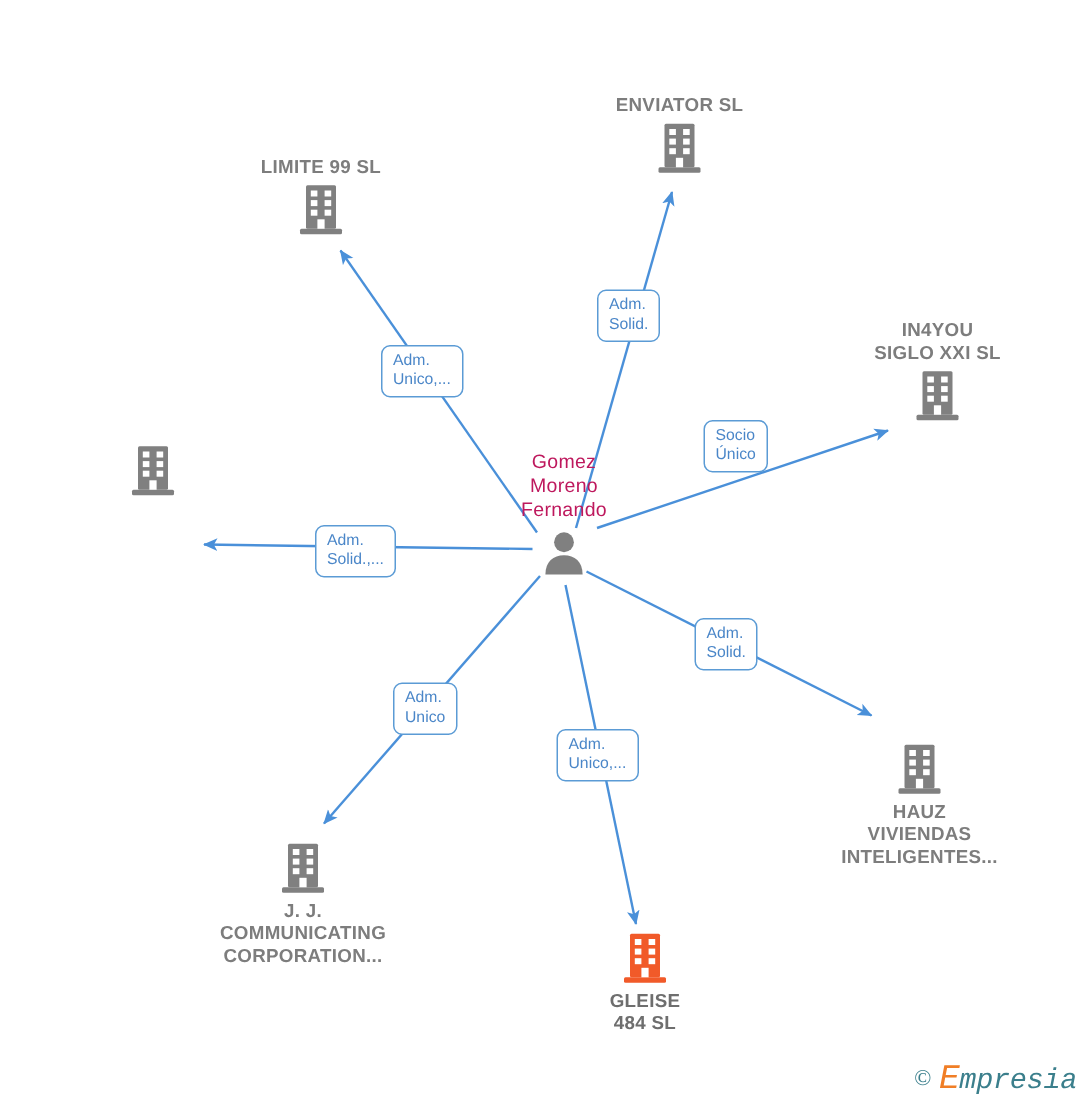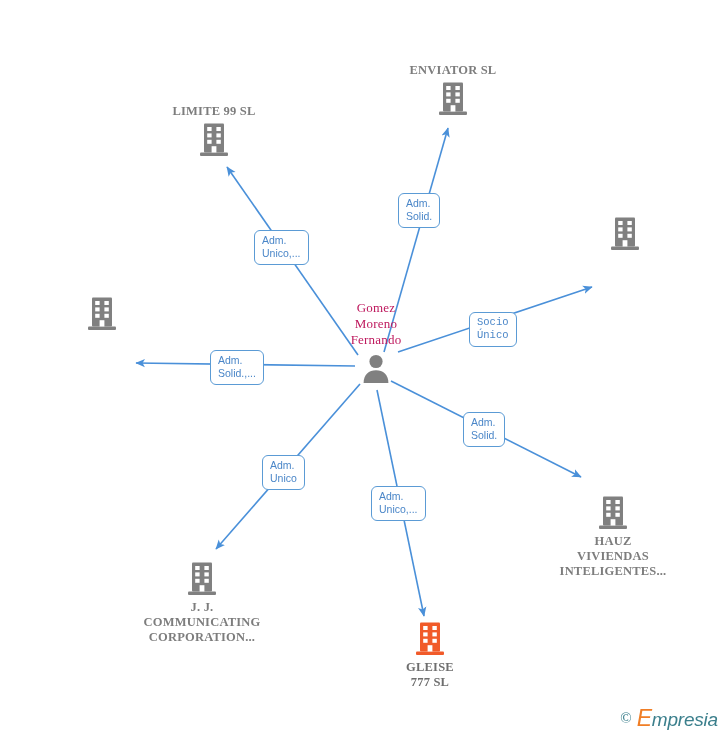--- a/index.html
+++ b/index.html
@@ -39,21 +39,20 @@
     flex-direction: column;
     align-items: center;
     justify-content: flex-start;
   }
   .node-label {
     font-size: 12.5px;
     line-height: 15px;
     color: #808080;
     letter-spacing: 0.2px;
     white-space: pre-line;
-    font-family: Liberation Serif, serif;
   }
   .node-label.company {
     font-weight: bold;
     color: #7d7d7d;
   }
   .node-label.person {
     font-weight: normal;
     color: #be185d;
     font-size: 13px;
     line-height: 16px;
@@ -92,21 +91,21 @@
     align-items: center;
     gap: 5px;
     user-select: none;
   }
   #watermark .copy {
     color: #3b7f8c;
     font-size: 15px;
     font-family: "Liberation Serif", serif;
   }
   #watermark .brand {
-    font-family: Liberation Sans, sans-serif;
+    font-family: Liberation Mono, monospace;
     font-style: italic;
     font-size: 19px;
     color: #3b7f8c;
     letter-spacing: -0.2px;
   }
   #watermark .brand .e {
     color: #f07e26;
     font-size: 23px;
   }
 </style>
@@ -177,20 +176,22 @@
         <rect x="8.2" y="11.4" width="4.4" height="4" fill="#ffffff"></rect>
         <rect x="17.4" y="11.4" width="4.4" height="4" fill="#ffffff"></rect>
         <rect x="8.2" y="17.8" width="4.4" height="4" fill="#ffffff"></rect>
         <rect x="17.4" y="17.8" width="4.4" height="4" fill="#ffffff"></rect>
         <rect x="12.6" y="24.2" width="4.8" height="6.3" fill="#ffffff"></rect>
       </svg>
     </span>
   </div>
 
   <div class="node" style="left:625px; top:213px;">
+    <div class="node-label company">IN4YOU
+SIGLO XXI  SL</div>
     <span class="icon-wrap gap-top">
       <svg width="30" height="36" viewBox="0 0 30 36" xmlns="http://www.w3.org/2000/svg">
         <rect x="5" y="1.5" width="20" height="29" rx="1" fill="#808080"></rect>
         <rect x="1" y="30.5" width="28" height="3.6" rx="1" fill="#808080"></rect>
         <rect x="8.2" y="5" width="4.4" height="4" fill="#ffffff"></rect>
         <rect x="17.4" y="5" width="4.4" height="4" fill="#ffffff"></rect>
         <rect x="8.2" y="11.4" width="4.4" height="4" fill="#ffffff"></rect>
         <rect x="17.4" y="11.4" width="4.4" height="4" fill="#ffffff"></rect>
         <rect x="8.2" y="17.8" width="4.4" height="4" fill="#ffffff"></rect>
         <rect x="17.4" y="17.8" width="4.4" height="4" fill="#ffffff"></rect>
@@ -261,30 +262,30 @@
         <rect x="8.2" y="5" width="4.4" height="4" fill="#ffffff"></rect>
         <rect x="17.4" y="5" width="4.4" height="4" fill="#ffffff"></rect>
         <rect x="8.2" y="11.4" width="4.4" height="4" fill="#ffffff"></rect>
         <rect x="17.4" y="11.4" width="4.4" height="4" fill="#ffffff"></rect>
         <rect x="8.2" y="17.8" width="4.4" height="4" fill="#ffffff"></rect>
         <rect x="17.4" y="17.8" width="4.4" height="4" fill="#ffffff"></rect>
         <rect x="12.6" y="24.2" width="4.8" height="6.3" fill="#ffffff"></rect>
       </svg>
     </span>
     <div class="node-label company highlight">GLEISE
-777  SL</div>
+484  SL</div>
   </div>
 
   <div class="edge-label" style="left:398px; top:193px;">Adm.
 Solid.</div>
 
   <div class="edge-label" style="left:254px; top:230px;">Adm.
 Unico,...</div>
 
-  <div class="edge-label" style="left:469px; top:312px;font-family:Liberation Mono, monospace;">Socio
+  <div class="edge-label" style="left:469px; top:280px;">Socio
 Único</div>
 
   <div class="edge-label" style="left:210px; top:350px;">Adm.
 Solid.,...</div>
 
   <div class="edge-label" style="left:463px; top:412px;">Adm.
 Solid.</div>
 
   <div class="edge-label" style="left:262px; top:455px;">Adm.
 Unico</div>

